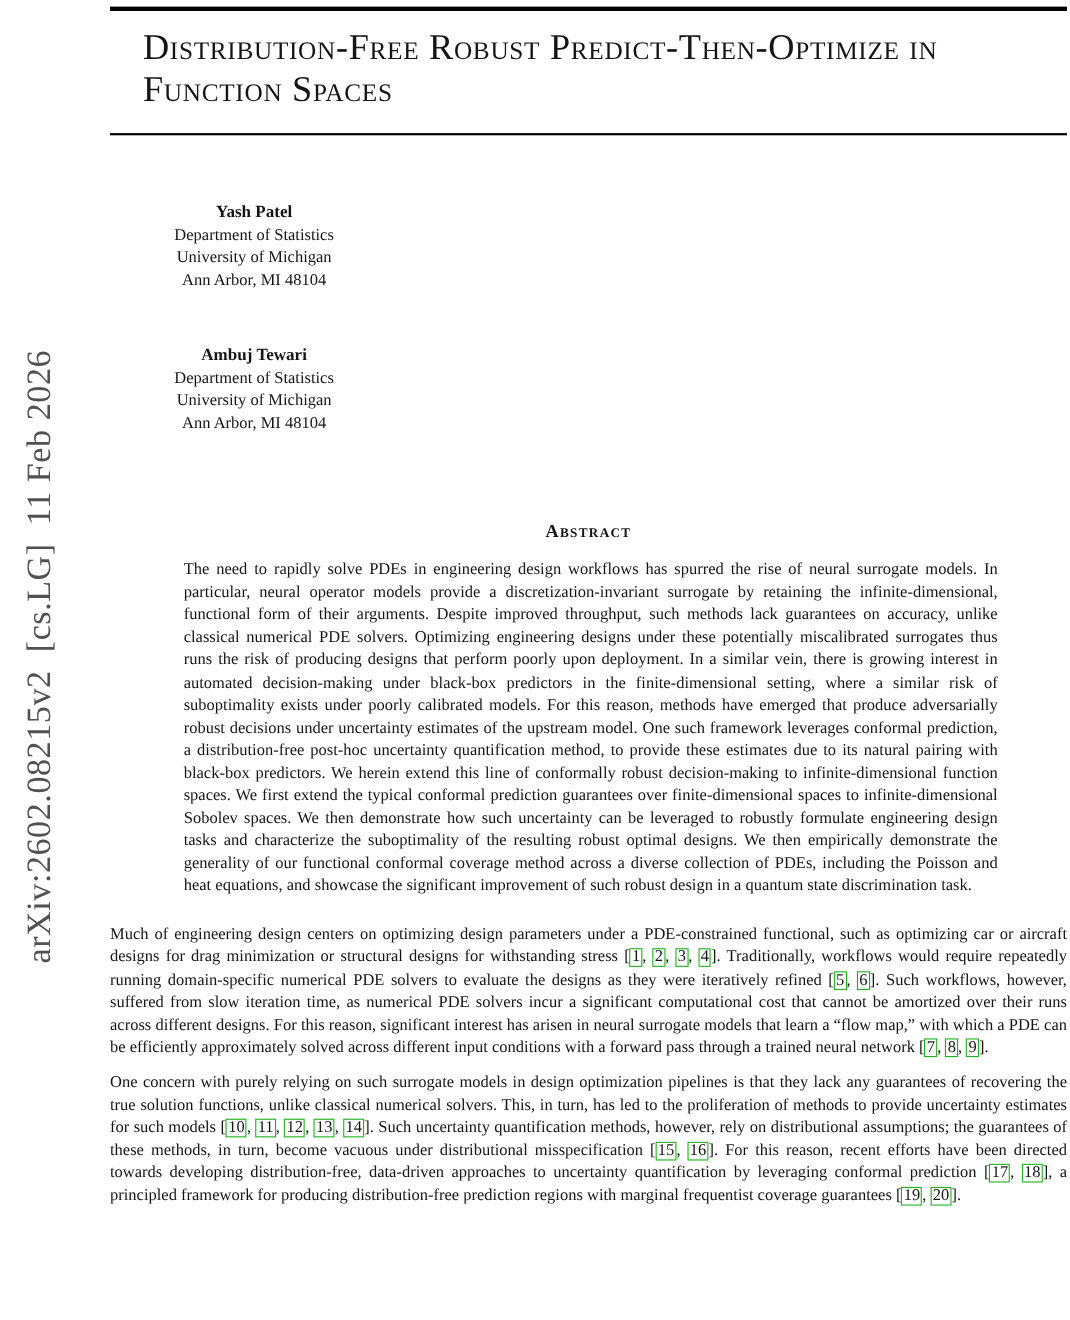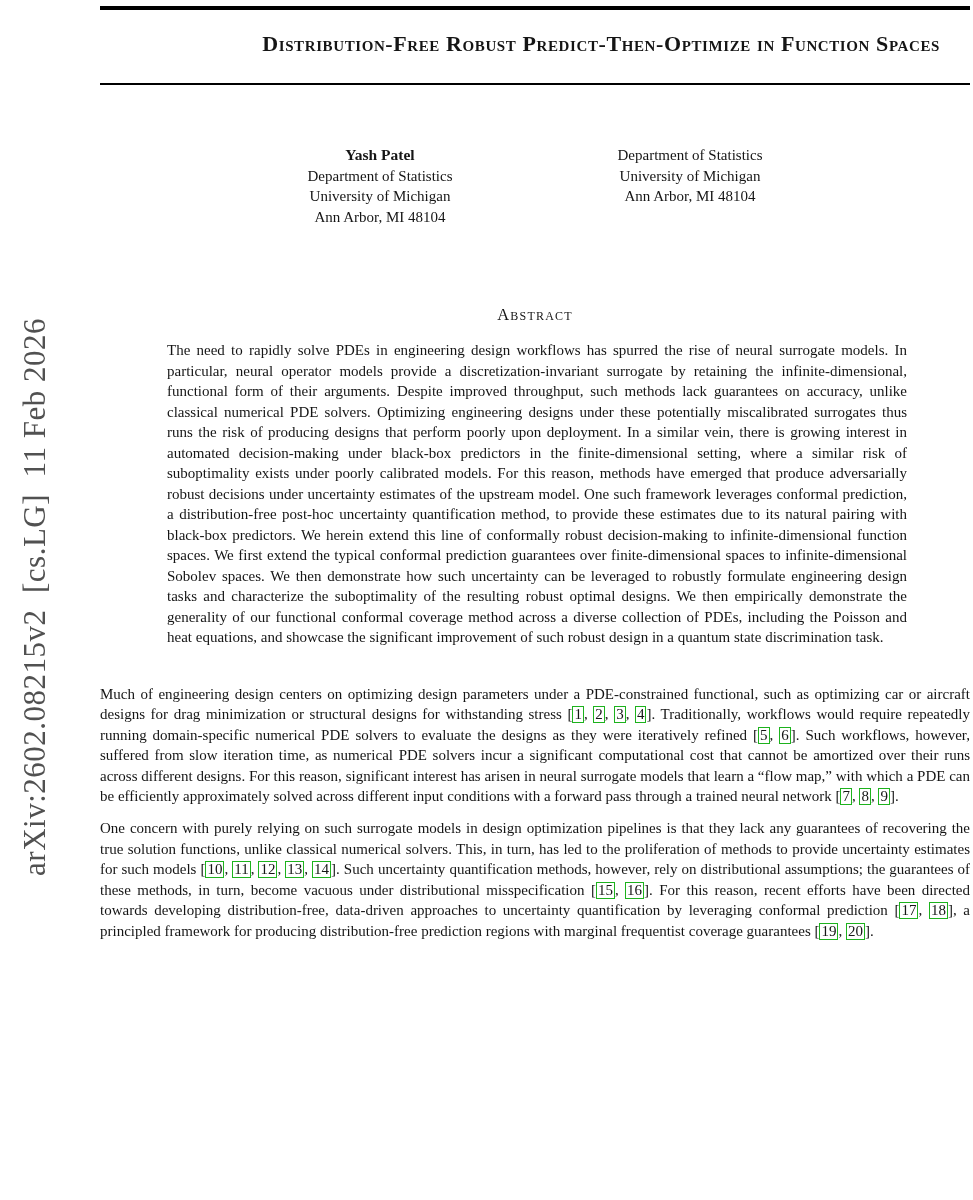--- a/index.html
+++ b/index.html
@@ -35,67 +35,68 @@
     position: absolute;
     left: 100px;
     top: 0;
     width: 870px;
   }
   .rule-thick { height: 4px; background: #000; margin-top: 6px; }
   .rule-thin  { height: 2px; background: #000; margin-top: 20px; }
   .title {
     margin-top: 15px;
     padding: 0 30px;
-    text-align: right;
+    text-align: left;
     font-variant: small-caps;
-    font-size: 22px;
+    font-size: 33px;
     line-height: 38px;
     letter-spacing: 0.6px;
-    font-weight: bold;
+    font-weight: normal;
   }
   .authors {
     margin-top: 60px;
     display: flex;
     justify-content: center;
     gap: 48px;
+    flex-direction: column;
   }
   .author {
     width: 262px;
     text-align: center;
     font-size: 15px;
     line-height: 20.5px;
   }
   .author .name { font-weight: bold; font-size: 15.5px; }
   .author .email {
     font-family: "Liberation Mono", "DejaVu Sans Mono", monospace;
     font-size: 13.5px;
     letter-spacing: -0.2px;
   }
   .abstract-heading {
     margin-top: 78px;
     text-align: center;
     font-variant: small-caps;
-    font-weight: normal;
+    font-weight: bold;
     font-size: 16.5px;
     letter-spacing: 1.2px;
   }
   .abstract-text {
     margin: 15px 63px 0 67px;
     text-align: justify;
     font-size: 15px;
     line-height: 20.5px;
   }
   .section-heading {
     margin-top: 44px;
     font-weight: bold;
     font-size: 17.5px;
   }
   .section-heading .num { margin-right: 23px; }
   .para {
-    margin-top: 36px;
+    margin-top: 24px;
     text-align: justify;
     font-size: 15px;
     line-height: 20.6px;
   }
   .para + .para { margin-top: 11px; }
   .cite {
     border: 1px solid #1db21d;
     padding: 0 1px;
     line-height: 15px;
     display: inline-block;
@@ -119,20 +120,21 @@
     <div class="authors">
 
       <div class="author">
         <div class="name">Yash Patel</div>
         <div class="dept">Department of Statistics</div>
         <div class="univ">University of Michigan</div>
         <div class="addr">Ann Arbor, MI 48104</div>
       </div>
 
       <div class="author">
+        <div class="name">Ambuj Tewari</div>
         <div class="dept">Department of Statistics</div>
         <div class="univ">University of Michigan</div>
         <div class="addr">Ann Arbor, MI 48104</div>
       </div>
 
     </div>
 
     <div class="abstract-heading">Abstract</div>
 
     <div class="abstract-text">The need to rapidly solve PDEs in engineering design workflows has spurred the rise of neural surrogate models. In particular, neural operator models provide a discretization-invariant surrogate by retaining the infinite-dimensional, functional form of their arguments. Despite improved throughput, such methods lack guarantees on accuracy, unlike classical numerical PDE solvers. Optimizing engineering designs under these potentially miscalibrated surrogates thus runs the risk of producing designs that perform poorly upon deployment. In a similar vein, there is growing interest in automated decision-making under black-box predictors in the finite-dimensional setting, where a similar risk of suboptimality exists under poorly calibrated models. For this reason, methods have emerged that produce adversarially robust decisions under uncertainty estimates of the upstream model. One such framework leverages conformal prediction, a distribution-free post-hoc uncertainty quantification method, to provide these estimates due to its natural pairing with black-box predictors. We herein extend this line of conformally robust decision-making to infinite-dimensional function spaces. We first extend the typical conformal prediction guarantees over finite-dimensional spaces to infinite-dimensional Sobolev spaces. We then demonstrate how such uncertainty can be leveraged to robustly formulate engineering design tasks and characterize the suboptimality of the resulting robust optimal designs. We then empirically demonstrate the generality of our functional conformal coverage method across a diverse collection of PDEs, including the Poisson and heat equations, and showcase the significant improvement of such robust design in a quantum state discrimination task.</div>

